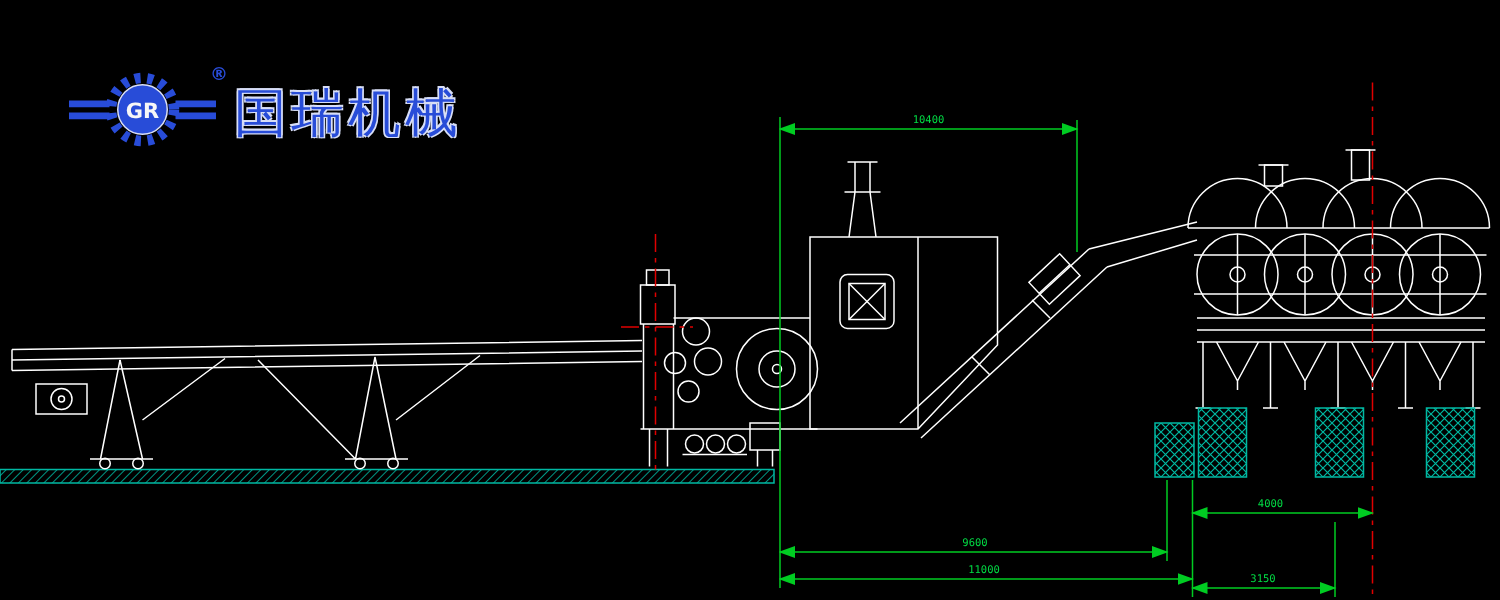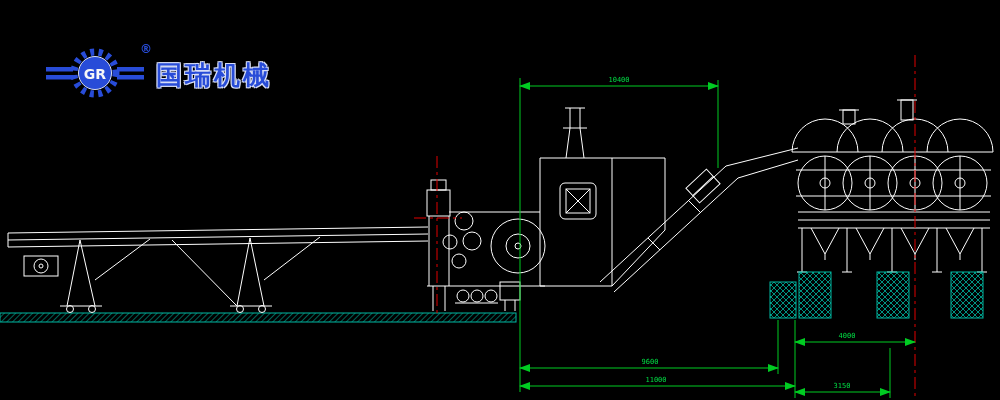--- a/index.html
+++ b/index.html
@@ -20,21 +20,21 @@
   .logo{
     position:absolute;left:46px;top:46px;display:flex;align-items:center;
     gap:10px;z-index:5;opacity:0.97;
   }
   .gear-wrap{position:relative;width:100px;height:58px;}
   .reg{
     position:absolute;top:-4px;right:-6px;font-size:12px;color:#2a4fdf;
     font-weight:bold;
   }
   .brand{
-    font-size:26px;font-weight:bold;color:#2a4fdf;letter-spacing:3px;
+    font-size:35px;font-weight:normal;color:#2a4fdf;letter-spacing:3px;
     font-family:"DejaVu Sans",sans-serif;
     text-shadow:1px 1px 0 #dfe6ff,-1px -1px 0 #dfe6ff,1px -1px 0 #dfe6ff,-1px 1px 0 #dfe6ff;
   }
 </style>
 </head>
 <body>
 
 <div class="canvas">
 
   <div class="logo">

